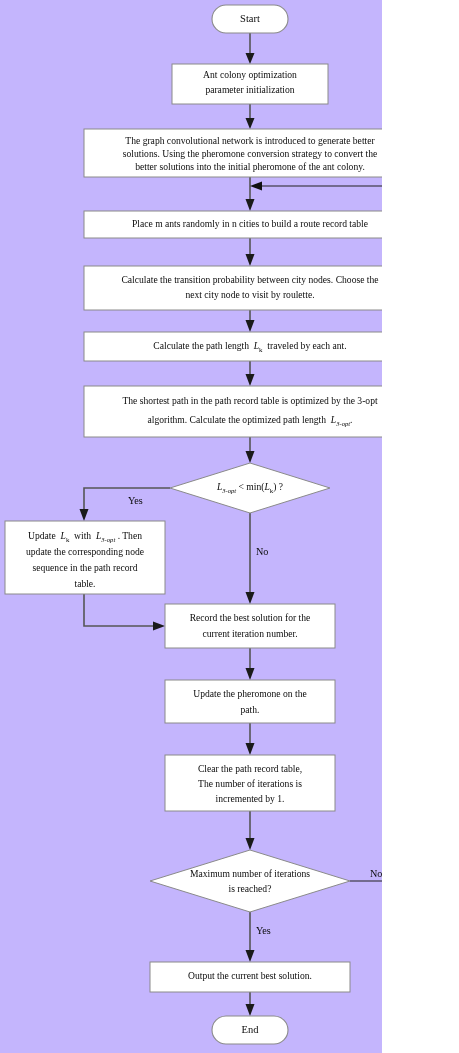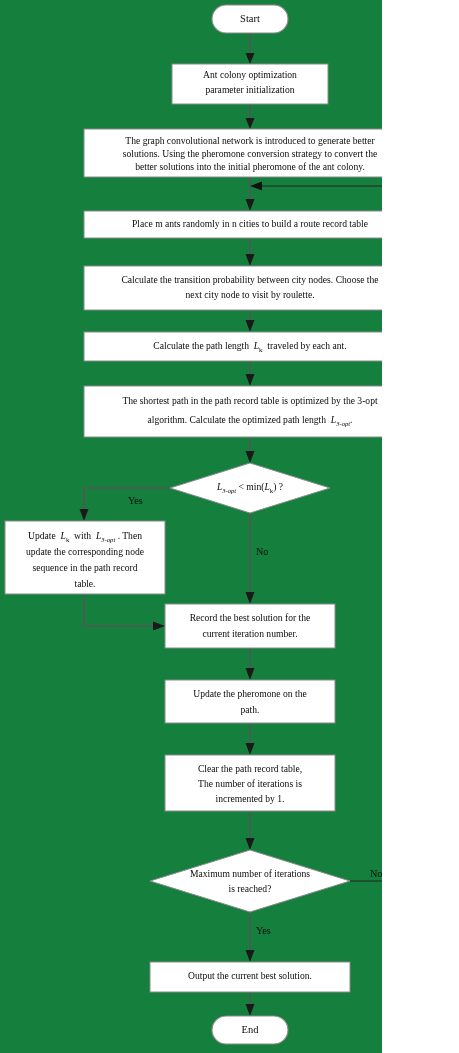--- a/index.html
+++ b/index.html
@@ -4,21 +4,21 @@
 <style>
   html, body {
     margin: 0;
     padding: 0;
     background: #ffffff;
   }
   #chart-root {
     position: relative;
     width: 382px;
     height: 1053px;
-    background: #15803d;
+    background: #c4b5fd;
     font-family: "Liberation Serif", "DejaVu Serif", serif;
     overflow: hidden;
   }
   svg.flow {
     position: absolute;
     left: 0;
     top: 0;
     width: 459px;
     height: 1053px;
   }

